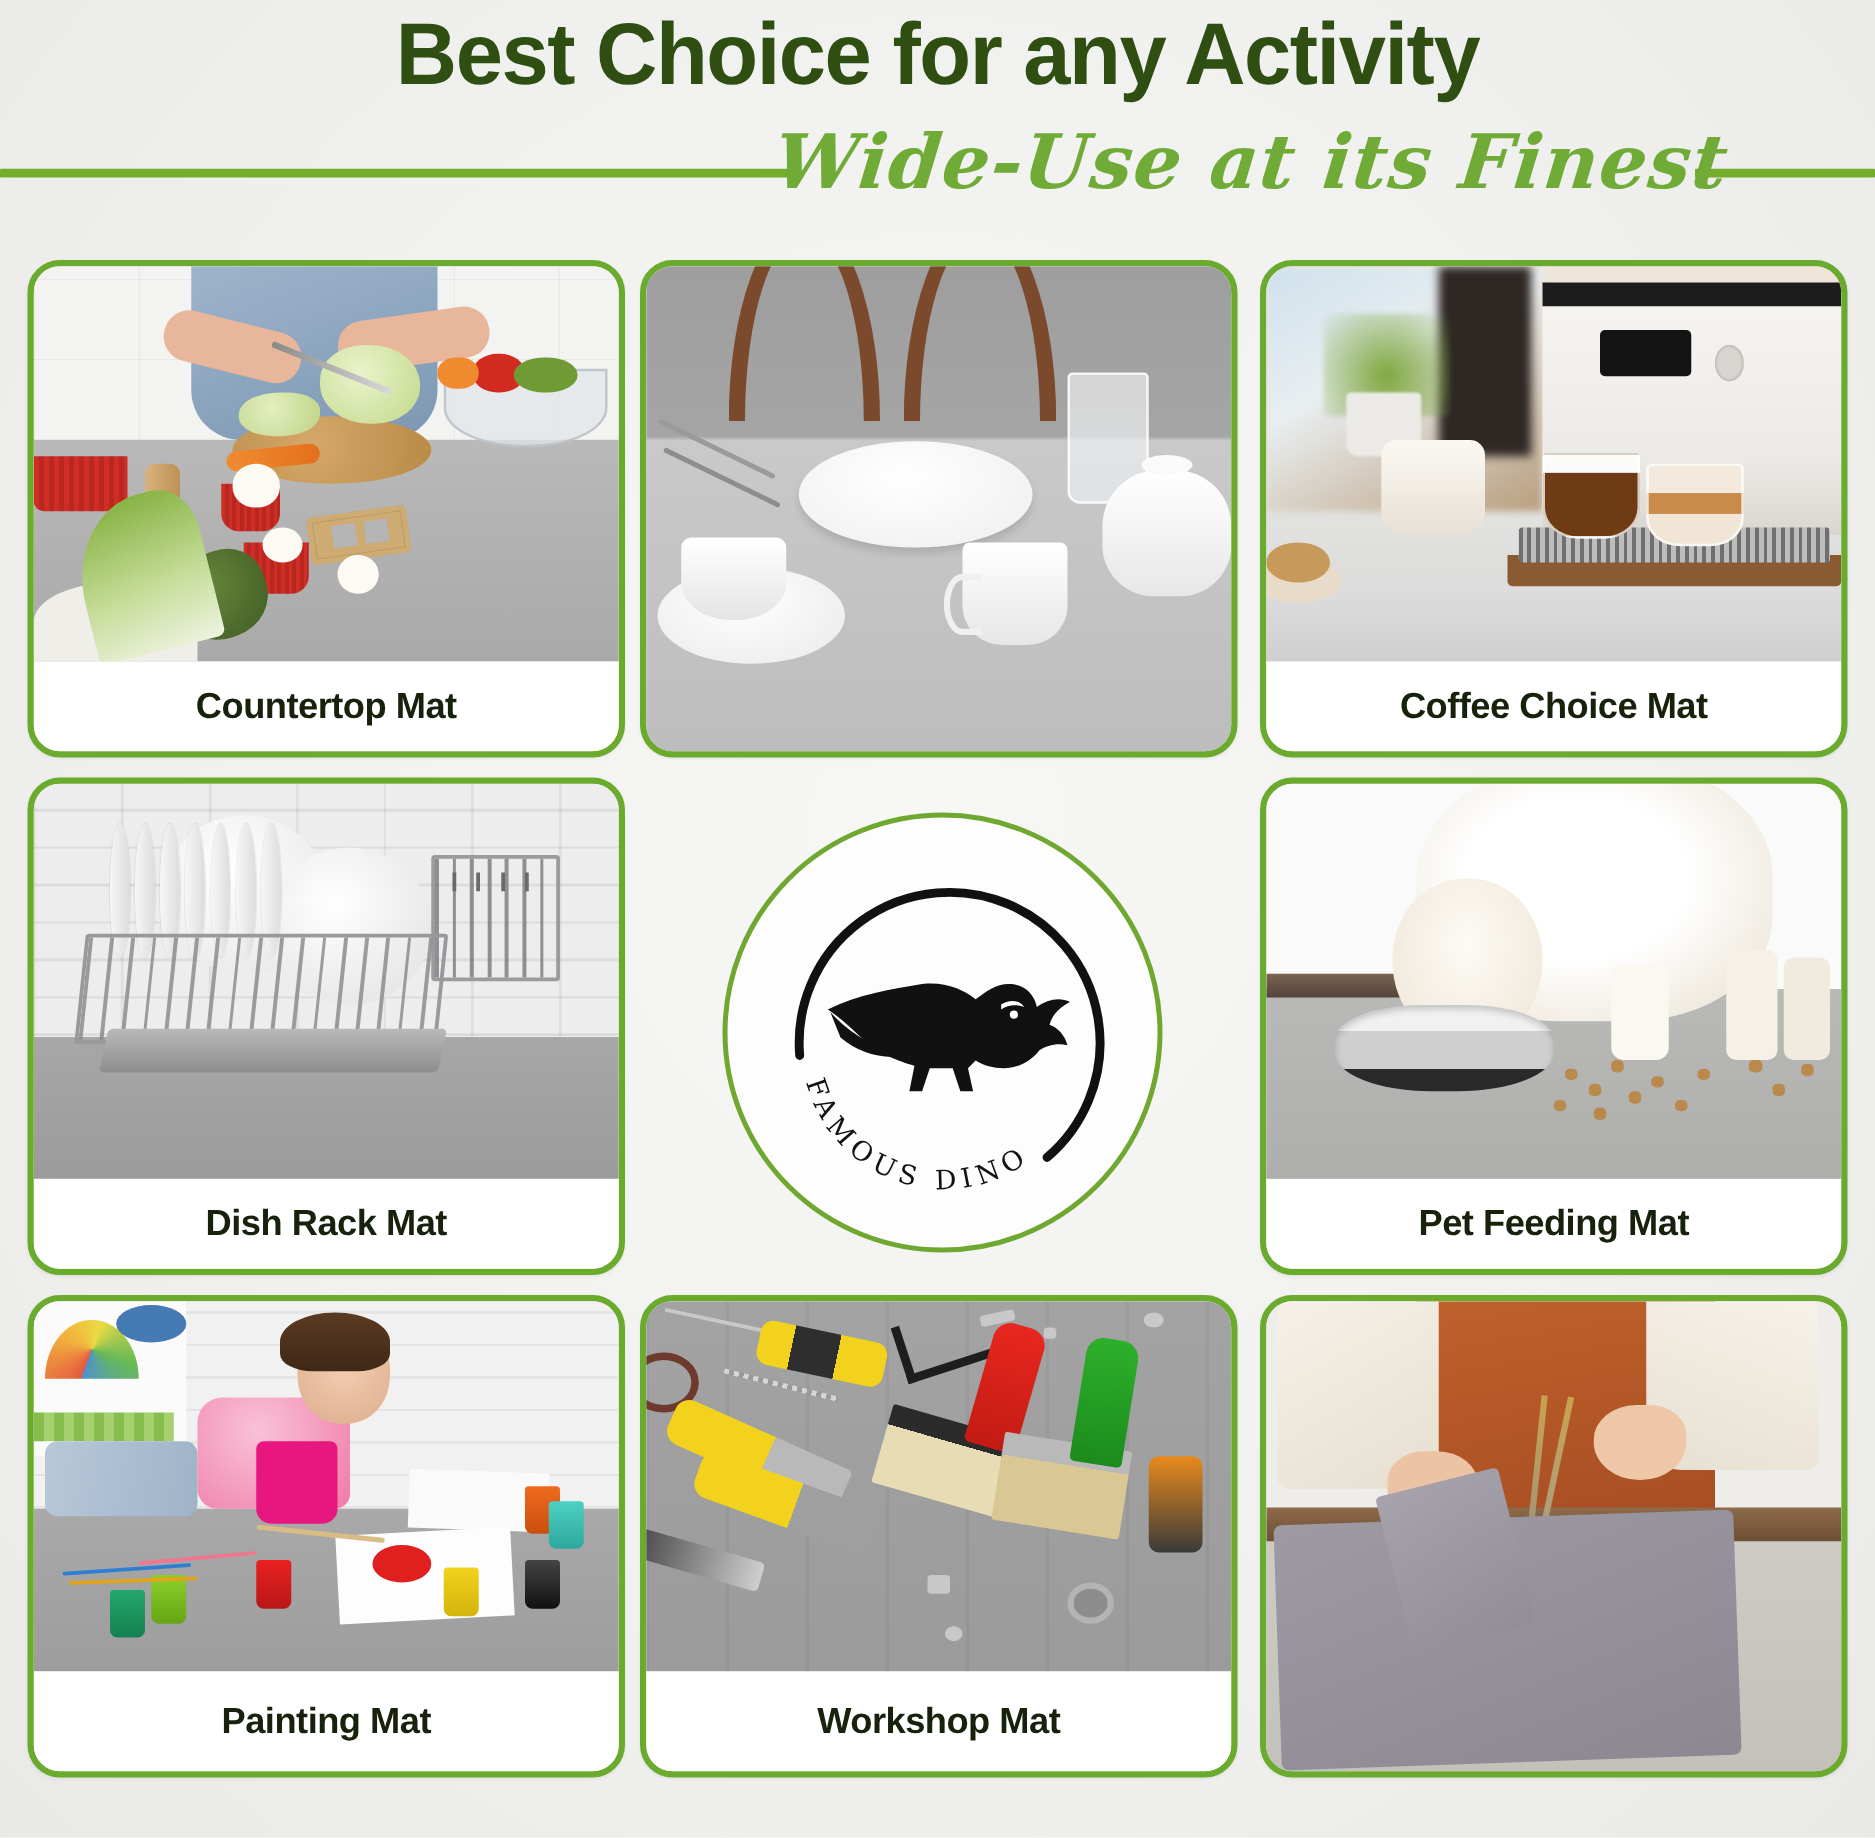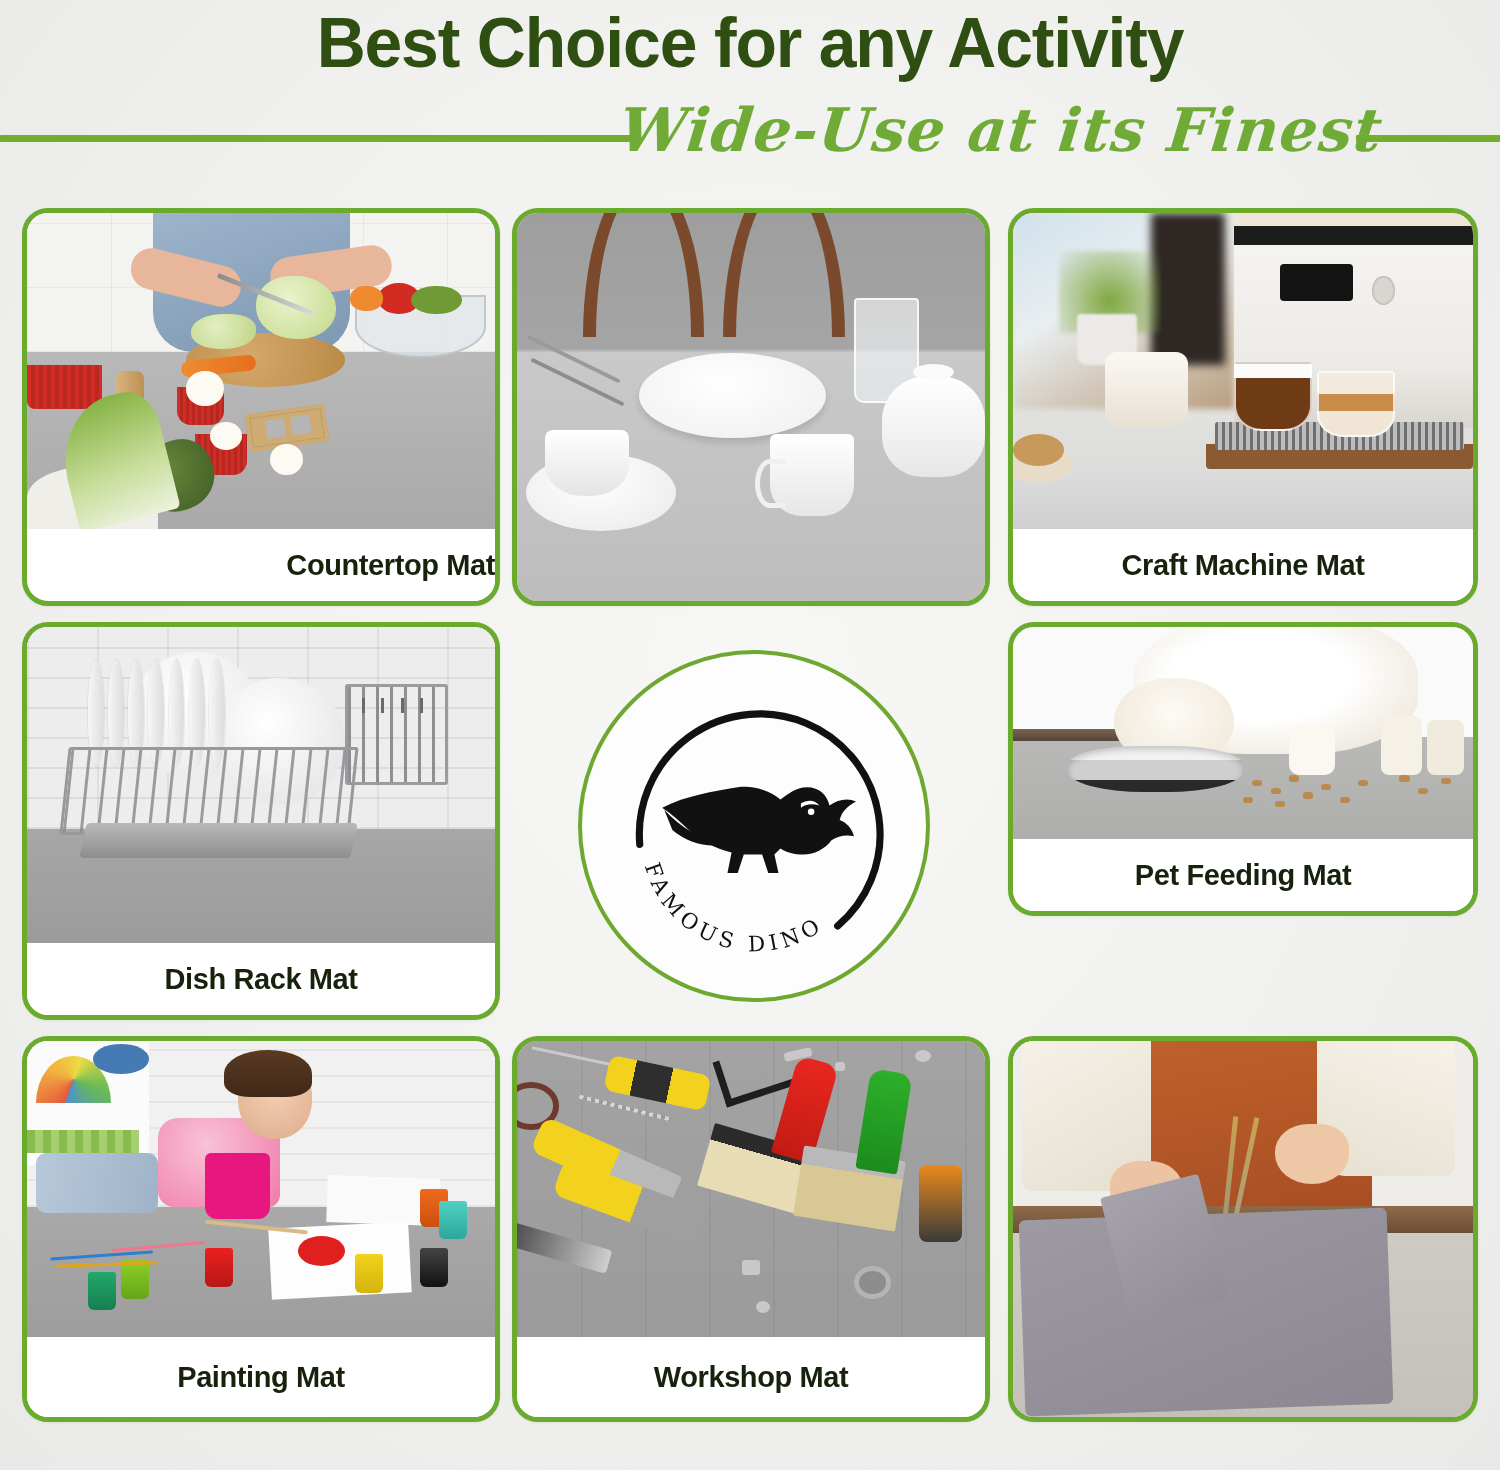--- a/index.html
+++ b/index.html
@@ -66,25 +66,25 @@
     height: 72px;
     background: #ffffff;
     display: flex; align-items: center; justify-content: center;
     font-size: 29px;
     font-weight: 700;
     color: #16220c;
     letter-spacing: -0.4px;
   }
 
   
-  .c1 { left: 22px;   top: 208px;  width: 478px; height: 398px; align-items: flex-end; }
+  .c1 { left: 22px;   top: 208px;  width: 478px; height: 398px; }
   .c2 { left: 512px;  top: 208px;  width: 478px; height: 398px; }
   .c3 { left: 1008px; top: 208px;  width: 470px; height: 398px; }
   .c4 { left: 22px;   top: 622px;  width: 478px; height: 398px; }
-  .c5 { left: 1008px; top: 622px;  width: 470px; height: 294px; }
+  .c5 { left: 1008px; top: 622px;  width: 470px; height: 398px; }
   .c6 { left: 22px;   top: 1036px; width: 478px; height: 386px; }
   .c7 { left: 512px;  top: 1036px; width: 478px; height: 386px; }
   .c8 { left: 1008px; top: 1036px; width: 470px; height: 386px; }
   .c6 .label, .c7 .label, .c8 .label { height: 80px; }
 
   
   .logo-wrap {
     position: absolute; left: 578px; top: 650px;
     width: 352px; height: 352px;
     border-radius: 50%;
@@ -395,21 +395,21 @@
           <div class="knob"></div>
         <div class="wood"></div>
           <div class="tray"></div>
         <div class="jug"></div>
         <div class="cupC"></div>
           <div class="cupD"></div>
         <div class="plate3"></div>
           <div class="cookie"></div>
       </div>
     </div>
-    <div class="label">Craft Machine Mat</div>
+    <div class="label">Coffee Choice Mat</div>
   </div>
 
   <div class="card c4">
     <div class="photo">
       <div class="p4">
         <div class="brick"></div>
         <div class="big1"></div>
           <div class="big2"></div>
         <div class="dishes">
           <i style="left:0%"></i>

